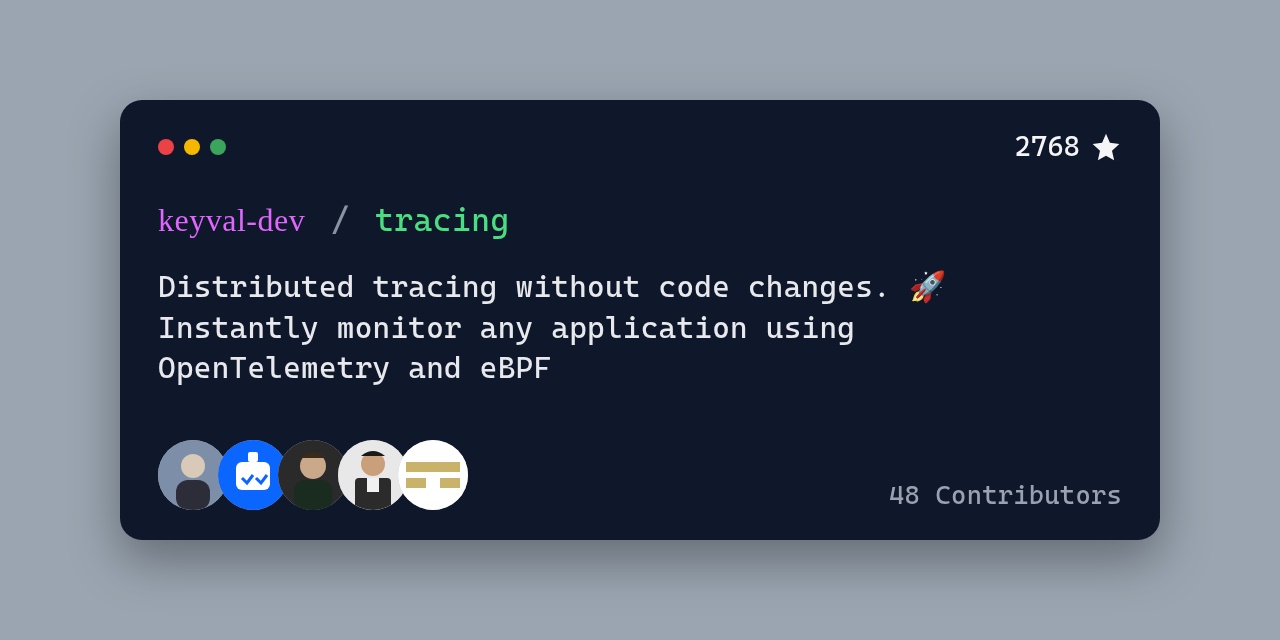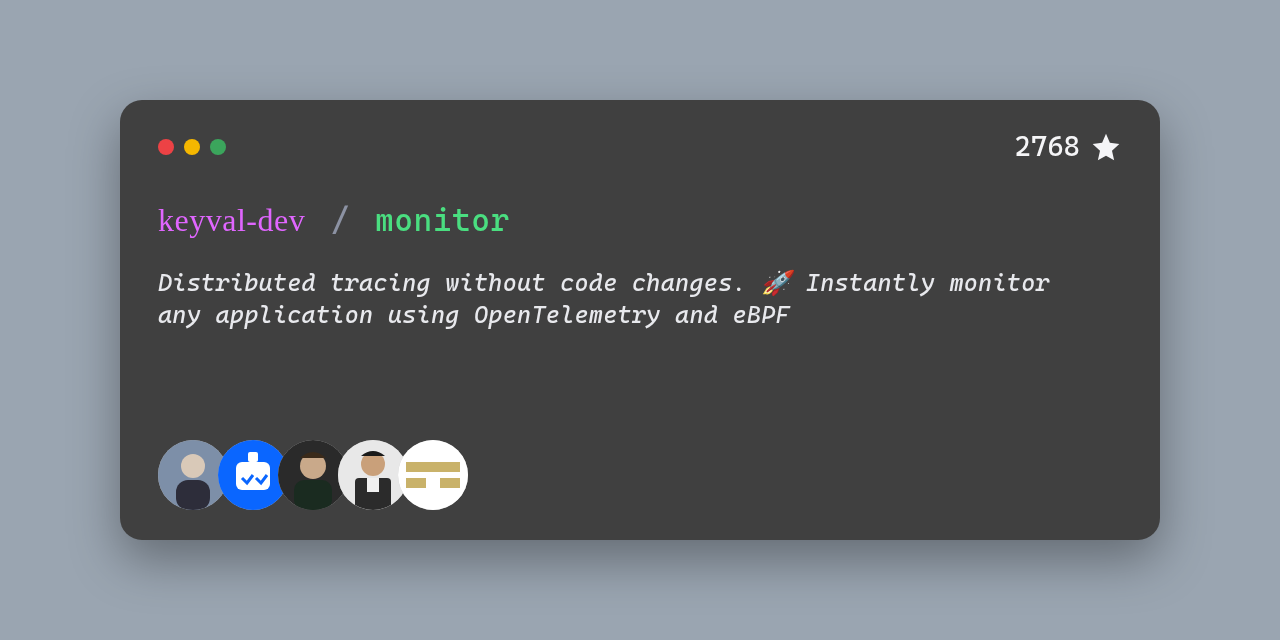--- a/index.html
+++ b/index.html
@@ -8,21 +8,21 @@
       height: 640px;
       background: #9aa5b1;
       display: flex;
       align-items: center;
       justify-content: center;
       font-family: 'SF Mono', 'Monaco', 'Cascadia Code', 'Roboto Mono', 'Courier New', monospace;
     }
     .card {
       width: 1040px;
       height: 440px;
-      background: #404040;
+      background: #0f172a;
       border-radius: 22px;
       padding: 30px 38px;
       box-shadow: 0 20px 50px rgba(0,0,0,0.35);
       display: flex;
       flex-direction: column;
       position: relative;
     }
     .topbar {
       display: flex;
       align-items: center;
@@ -56,26 +56,25 @@
     }
     .repo-line {
       font-size: 32px;
       margin-bottom: 28px;
       letter-spacing: 0.5px;
     }
     .owner { color: #e066ff; font-family: Liberation Serif, serif; }
     .sep { color: #8c92a3; margin: 0 6px; }
     .repo { color: #4ade80; }
     .desc {
-      font-size: 24px;
+      font-size: 30px;
       line-height: 1.35;
       color: #e8e9ed;
       max-width: 900px;
       letter-spacing: 0.3px;
-      font-style: italic;
     }
     .footer {
       margin-top: auto;
       display: flex;
       align-items: flex-end;
       justify-content: space-between;
     }
     .avatars {
       display: flex;
     }
@@ -112,21 +111,21 @@
         <svg viewBox="0 0 24 24">
             <path d="M12 2l2.9 6.9L22 9.8l-5.5 5 1.6 7.2L12 18.6 5.9 22l1.6-7.2L2 9.8l7.1-.9L12 2z"></path>
           </svg>
       </span>
     </div>
   </div>
 
   <div class="repo-line">
     <span class="owner">keyval-dev</span>
     <span class="sep">/</span>
-    <span class="repo">monitor</span>
+    <span class="repo">tracing</span>
   </div>
 
   <div class="desc">Distributed tracing without code changes. 🚀 Instantly monitor any application using OpenTelemetry and eBPF</div>
 
   <div class="footer">
     <div class="avatars">
       <div class="avatar">
         <svg viewBox="0 0 70 70">
             <rect width="70" height="70" fill="#7d8fa8"></rect>
             <circle cx="35" cy="26" r="12" fill="#d9c9b8"></circle>
@@ -161,14 +160,15 @@
       </div>
       <div class="avatar">
         <svg viewBox="0 0 70 70">
             <rect width="70" height="70" fill="#ffffff"></rect>
             <rect x="8" y="22" width="54" height="26" fill="#c9b26a"></rect>
             <rect x="28" y="36" width="14" height="12" fill="#ffffff"></rect>
             <rect x="8" y="32" width="54" height="6" fill="#ffffff"></rect>
           </svg>
       </div>
     </div>
+    <div class="contrib">48 Contributors</div>
   </div>
 </div>
 
 </body></html>

